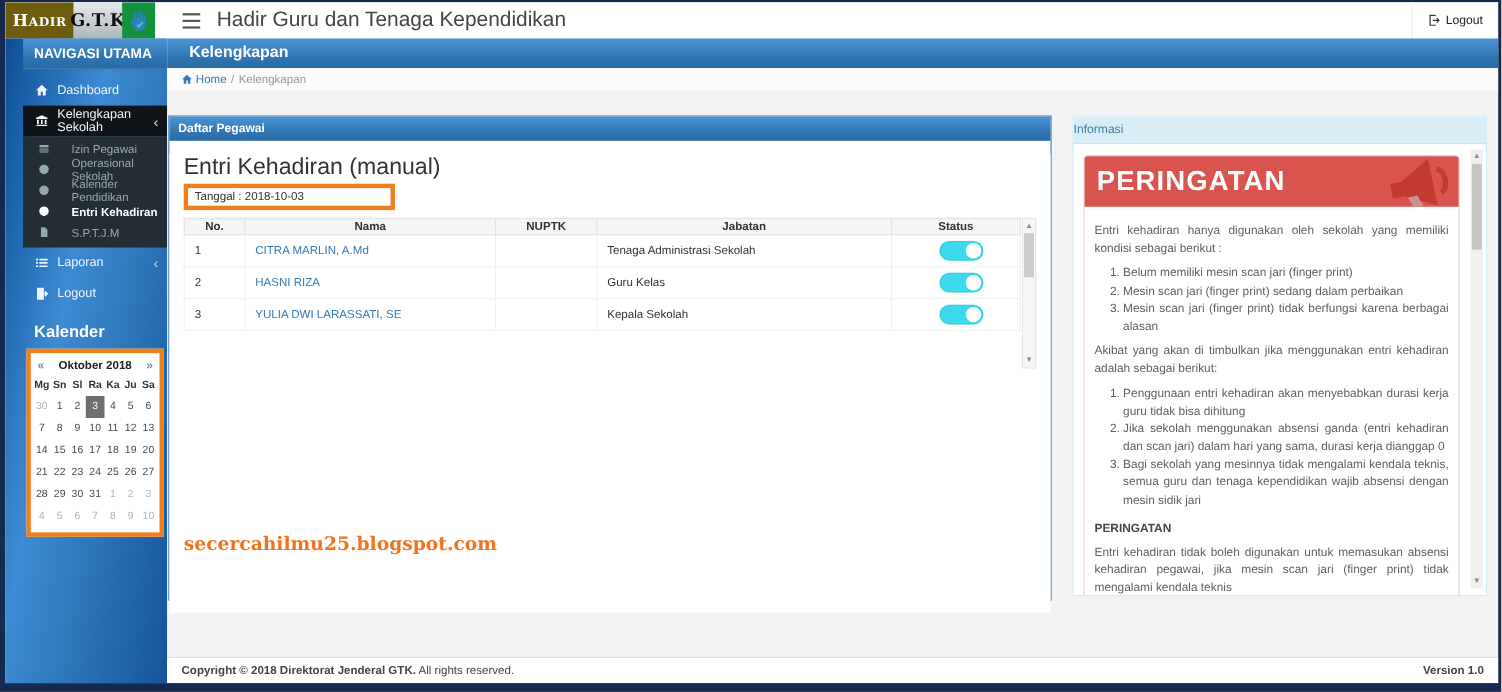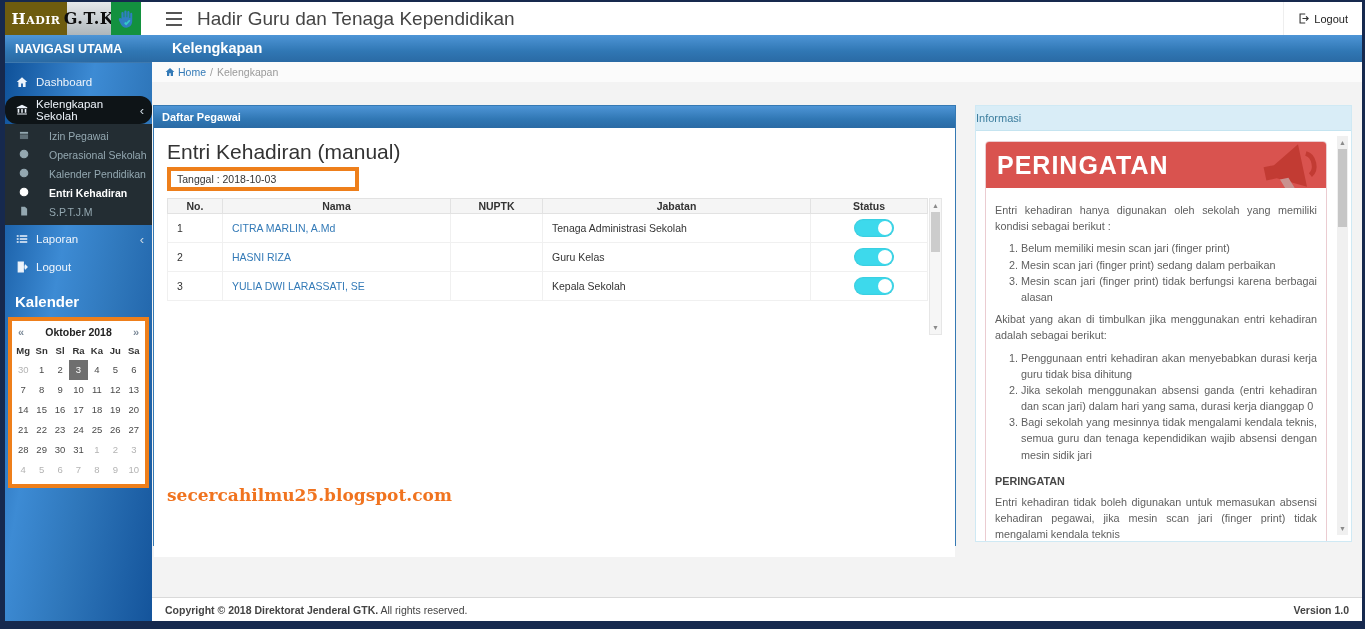--- a/index.html
+++ b/index.html
@@ -17,27 +17,27 @@
   .hamburger { margin-left:13px; width:16px; height:14px; display:flex; flex-direction:column; justify-content:space-between; cursor:pointer; }
   .hamburger i { display:block; height:2px; background:#555; }
   .header-title { margin-left:15px; font-size:19px; color:#454545; }
   .logout-top { margin-left:auto; margin-right:14px; display:flex; align-items:center; gap:5px; font-size:11px; color:#222; border-left:1px solid #eee; padding-left:14px; height:100%; cursor:pointer; }
   .logout-top svg { width:11px; height:11px; fill:none; stroke:#333; }
 
   
   .bluebar { background:linear-gradient(180deg,#4e95d6 0%,#3077b4 60%,#2a6aa4 100%); color:#fff; }
 
   
-  .sidebar { position:absolute; top:33px; left:0; width:147px; bottom:0; background:linear-gradient(100deg,#0c4e96 0%,#3d8bd4 38%,#2f77bb 62%,#14549b 100%); color:#fff; overflow:hidden; }
+  .sidebar { position:absolute; top:33px; left:0; width:147px; bottom:0; background:linear-gradient(100deg,#0c4e96 0%,#3d8bd4 38%,#2f77bb 62%,#14549b 100%); color:#fff; overflow:hidden;padding-left:16px; }
   .side-navheader { height:28px; line-height:28px; padding-left:10px; font-size:12.5px; font-weight:bold; border-bottom:1px solid rgba(0,0,0,.18); }
   .menu { padding-top:5px; }
   .menu-item { height:28px; display:flex; align-items:center; gap:8px; padding:0 8px 0 11px; font-size:11.5px; color:#eef4fb; cursor:pointer; }
   .menu-item .mi-icon, .submenu-item .mi-icon { width:12px; height:12px; flex:none; display:flex; }
   .mi-icon svg { width:12px; height:12px; fill:currentColor; stroke:currentColor; }
-  .menu-item.parent-active { background:#0e1417;border-radius:12px; }
+  .menu-item.parent-active { background:#0e1417; }
   .chevron { margin-left:auto; font-size:13px; color:#cfd9e2; line-height:1; }
   .submenu { background:#232d33; padding:2px 0 4px; }
   .submenu-item { height:19px; display:flex; align-items:center; gap:18px; padding-left:14px; font-size:10.5px; color:#94a8b1; cursor:pointer; }
   .submenu-item .mi-icon svg { width:10px; height:10px; }
   .submenu-item.active { color:#fff; font-weight:bold; }
   .kalender-header { font-size:15px; font-weight:bold; padding:12px 0 7px 10px; }
   .calendar { margin:0 3px; background:#fff; border:4px solid #ee7f1b; color:#333; padding:3px 2px 4px; }
   .cal-nav { display:flex; align-items:center; font-size:10.5px; font-weight:bold; color:#222; padding:2px 4px 4px; }
   .cal-arrow { color:#7d8b99; cursor:pointer; width:18px; font-size:11px; }
   .cal-title { flex:1; text-align:center; }

